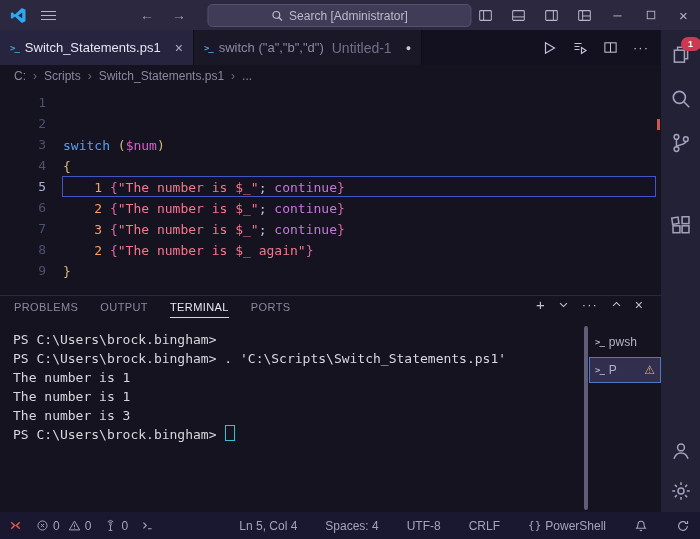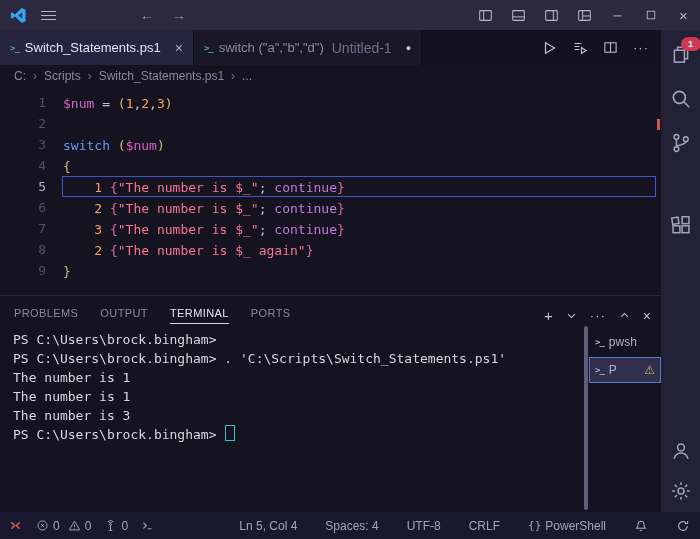--- a/index.html
+++ b/index.html
@@ -44,21 +44,21 @@
   .editor{flex:1;position:relative;padding-top:5px;font-family:"DejaVu Sans Mono",monospace;font-size:13px;overflow:hidden;}
   .ed-row{display:flex;height:21px;line-height:21px;}
   .gutter{flex:0 0 46px;text-align:right;color:#4c5170;}
   .gutter.active{color:#a9b1dd;}
   .code{flex:1;white-space:pre;margin-left:16px;margin-right:5px;color:#bcc3e6;border:1px solid transparent;}
   .code.current{border-color:var(--cl-border,#4356c8);}
   .ruler-mark{position:absolute;right:1px;top:32px;width:3px;height:11px;background:#d1564e;}
 
   
   .panel{flex:0 0 216px;border-top:1px solid #2a2740;display:flex;flex-direction:column;}
-  .panel-head{flex:0 0 28px;display:flex;align-items:flex-end;padding:0 10px 0 14px;}
+  .panel-head{flex:0 0 28px;display:flex;align-items:flex-start;padding:0 18px 0 14px;}
   .panel-tabs{display:flex;gap:22px;font-size:11px;letter-spacing:.4px;color:#8a88a2;}
   .ptab{cursor:pointer;padding:5px 0 4px 0;border-bottom:1px solid transparent;}
   .ptab.active{color:#e8e6f2;border-bottom-color:#d5d3e2;}
   .panel-actions{margin-left:auto;display:flex;align-items:center;gap:13px;color:#c3c1d4;}
   .panel-body{flex:1;display:flex;min-height:0;}
   .terminal{flex:1;padding:6px 0 0 13px;font-family:"DejaVu Sans Mono",monospace;font-size:13px;color:#d8d7e0;}
   .t-line{height:19px;line-height:19px;white-space:pre;}
   .t-cursor{display:inline-block;width:8px;height:14px;border:1px solid var(--cursor,#2fc2d4);vertical-align:-2px;margin-left:1px;}
   .term-scroll{flex:0 0 4px;background:#605d7a;margin:2px 1px 2px 0;border-radius:2px;}
   .term-list{flex:0 0 72px;padding-top:5px;display:flex;flex-direction:column;gap:2px;}
@@ -101,20 +101,27 @@
       </span>
       <span class="menu-icon">
           <i></i>
           <i></i>
           <i></i>
         </span>
     </div>
     <div class="nav-arrows">
       <span>←</span>
       <span>→</span>
+    </div>
+    <div class="searchbox">
+      <svg class="ic" width="12" height="12" viewBox="0 0 16 16" fill="none" stroke="#bdbacd" stroke-width="1.6">
+        <circle cx="6.5" cy="6.5" r="4.5"></circle>
+          <path d="M10 10l4 4"></path>
+      </svg>
+      <span>Search [Administrator]</span>
     </div>
     <div class="tb-right">
       <span class="tb-btn">
         <svg class="ic" width="15" height="15" viewBox="0 0 16 16" fill="none" stroke="currentColor" stroke-width="1.1">
             <rect x="1.8" y="2.8" width="12.4" height="10.4" rx="1"></rect>
             <line x1="6" y1="2.8" x2="6" y2="13.2"></line>
           </svg>
       </span>
       <span class="tb-btn">
         <svg class="ic" width="15" height="15" viewBox="0 0 16 16" fill="none" stroke="currentColor" stroke-width="1.1">
@@ -195,21 +202,20 @@
           <span class="crumb-sep">›</span>
           <span class="crumb">Switch_Statements.ps1</span>
           <span class="crumb-sep">›</span>
           <span class="crumb">...</span>
         </div>
 
       <div class="editor">
         <div>
             <div class="ed-row">
               <div class="gutter">1</div>
-              <div class="code"><span class="tk-var">$num</span><span class="tk-fg"> = </span><span class="tk-brk">(</span><span class="tk-num">1</span><span class="tk-fg">,</span><span class="tk-num">2</span><span class="tk-fg">,</span><span class="tk-num">3</span><span class="tk-brk">)</span></div>
             </div>
             <div class="ed-row">
               <div class="gutter">2</div>
               <div class="code"></div>
             </div>
             <div class="ed-row">
               <div class="gutter">3</div>
               <div class="code"><span class="tk-kw">switch</span><span class="tk-fg"> </span><span class="tk-brk">(</span><span class="tk-var">$num</span><span class="tk-brk">)</span></div>
             </div>
             <div class="ed-row">

